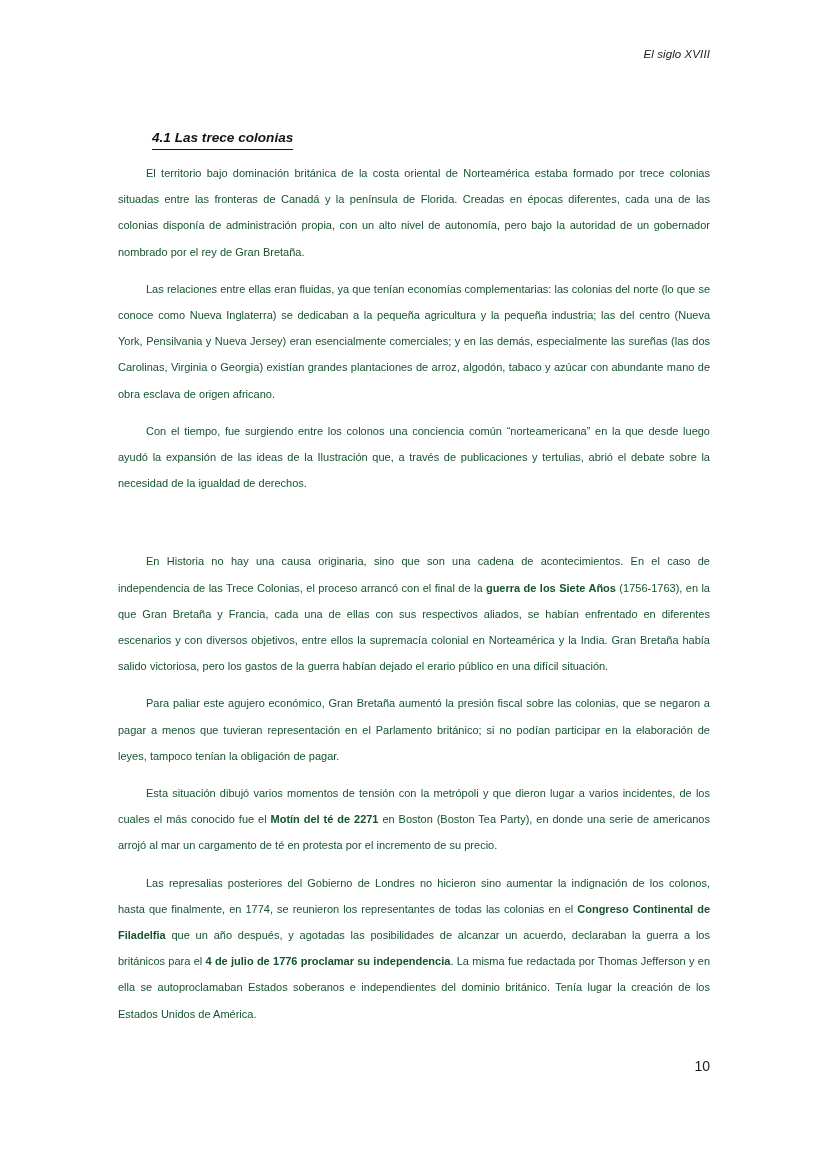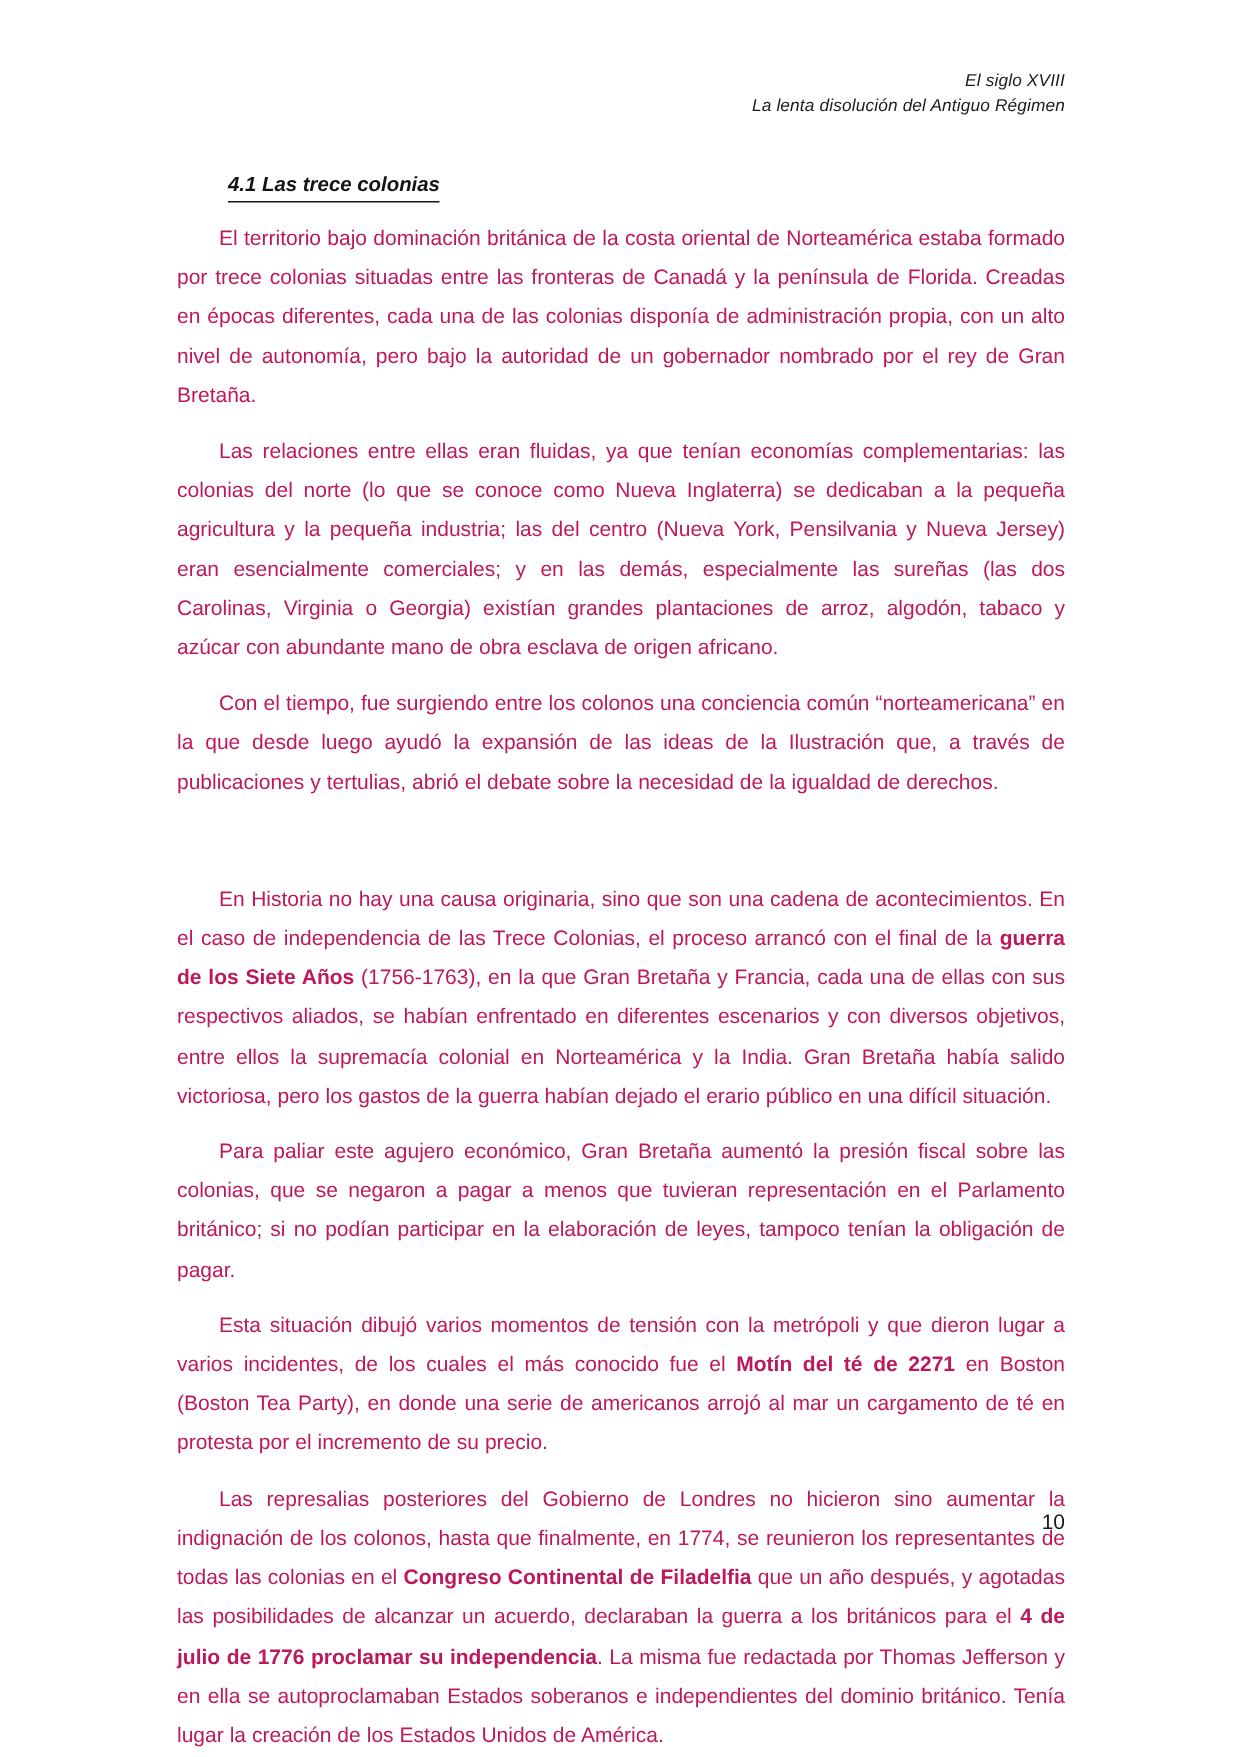--- a/index.html
+++ b/index.html
@@ -45,21 +45,21 @@
 
   
   .content {
     position: absolute;
     left: 118px;
     top: 112px;
     width: 592px;
   }
 
   h2.section-heading {
-    margin: 1px 0 9px 0;
+    margin: 16px 0 9px 0;
     padding: 0 0 1px 0;
     font-size: 13.6px;
     line-height: 20px;
     font-style: italic;
     font-weight: 700;
     color: #141414;
     text-indent: 0;
     display: block;
   }
   h2.section-heading > span {
@@ -69,57 +69,56 @@
     margin-left: 34px;
     white-space: pre;
   }
 
   .section-gap {
     height: 41px;
   }
 
   p.para {
     margin: 0 0 11px 0;
-    font-size: 14px;
+    font-size: 11px;
     line-height: 26.2px;
     text-align: justify;
     text-justify: inter-word;
     text-indent: 28px;
-    color: #be185d;
+    color: #14532d;
     -webkit-hyphens: none;
     hyphens: none;
     word-spacing: 0.1px;
   }
   p.para:last-child {
     margin-bottom: 0;
   }
   p.para b {
     font-weight: 700;
   }
 
   
   .page-number {
     position: absolute;
     left: 118px;
-    top: 1004px;
+    top: 1056px;
     width: 592px;
     text-align: right;
     font-size: 14px;
     line-height: 20px;
     color: #1a1a1a;
   }
 </style>
 </head>
 <body>
 
 <div class="page">
 
   <div class="doc-header">
     <span class="hline">El siglo XVIII</span>
-    <span class="hline">La lenta disolución del Antiguo Régimen</span>
   </div>
 
   <div class="content">
 
     <h2 class="section-heading">
       <span>4.1 Las trece colonias</span>
     </h2>
     <p class="para">El territorio bajo dominación británica de la costa oriental de Norteamérica estaba formado por trece colonias situadas entre las fronteras de Canadá y la península de Florida. Creadas en épocas diferentes, cada una de las colonias disponía de administración propia, con un alto nivel de autonomía, pero bajo la autoridad de un gobernador nombrado por el rey de Gran Bretaña.</p>
     <p class="para">Las relaciones entre ellas eran fluidas, ya que tenían economías complementarias: las colonias del norte (lo que se conoce como Nueva Inglaterra) se dedicaban a la pequeña agricultura y la pequeña industria; las del centro (Nueva York, Pensilvania y Nueva Jersey) eran esencialmente comerciales; y en las demás, especialmente las sureñas (las dos Carolinas, Virginia o Georgia) existían grandes plantaciones de arroz, algodón, tabaco y azúcar con abundante mano de obra esclava de origen africano.</p>
     <p class="para">Con el tiempo, fue surgiendo entre los colonos una conciencia común “norteamericana” en la que desde luego ayudó la expansión de las ideas de la Ilustración que, a través de publicaciones y tertulias, abrió el debate sobre la necesidad de la igualdad de derechos.</p>

